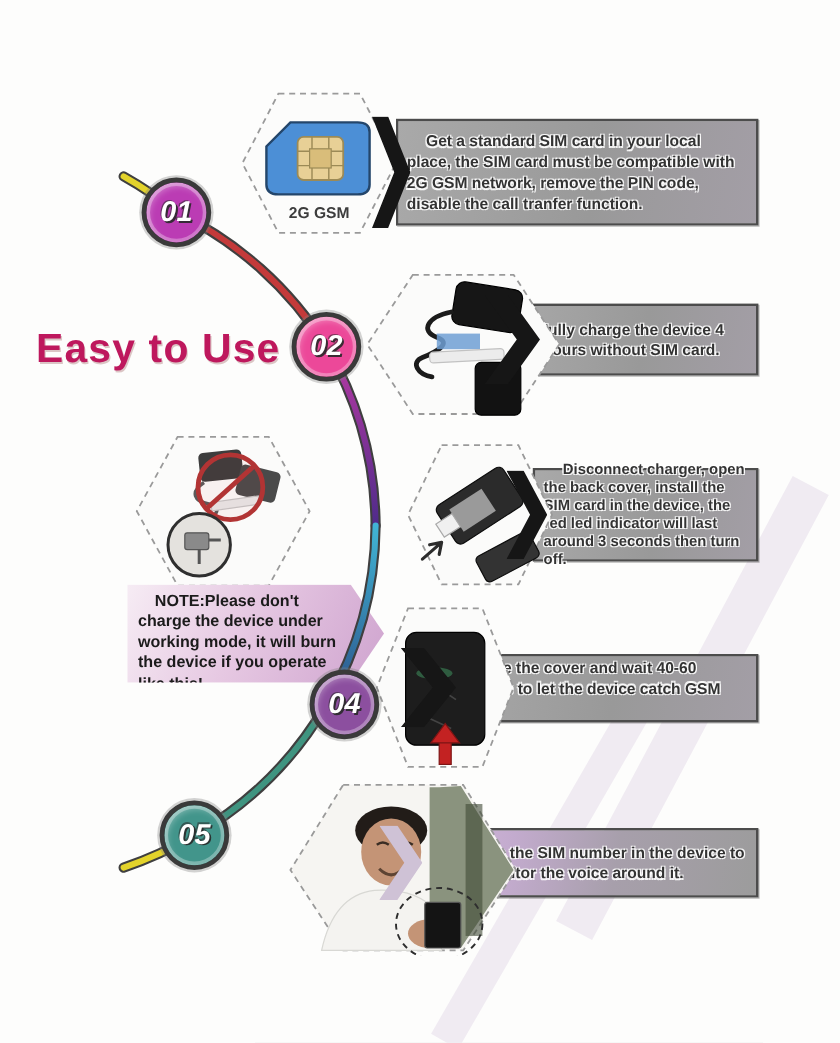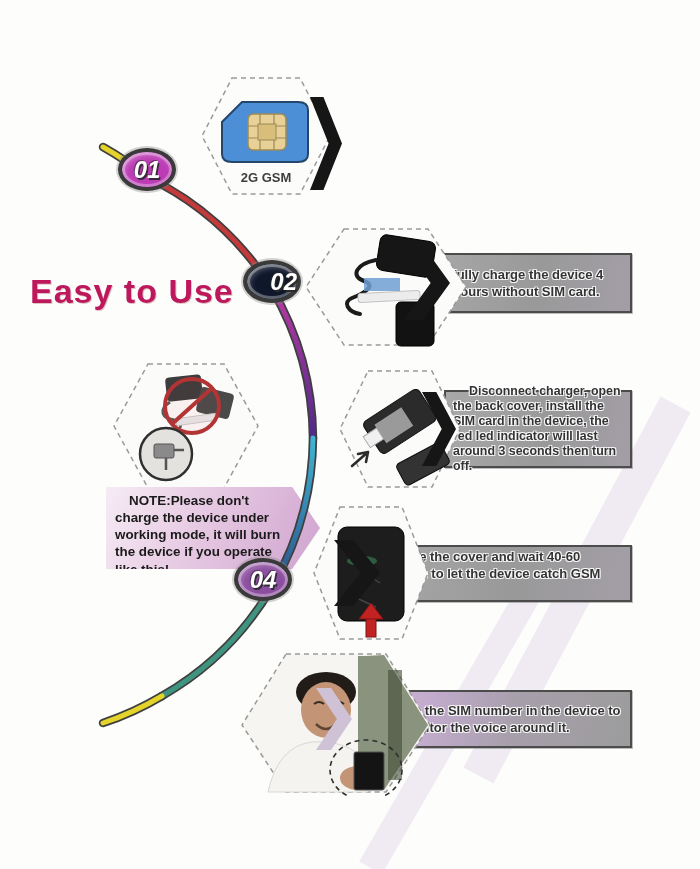--- a/index.html
+++ b/index.html
@@ -18,33 +18,33 @@
     font-size:34px; font-weight:bold; color:#be185d; letter-spacing:1px;
     text-shadow:1px 1px 0 rgba(120,30,30,0.25);
   }
 
   
   #curve { position:absolute; left:0; top:0; z-index:4; pointer-events:none; }
 
   
   .step-circle {
     position:absolute; z-index:5; box-sizing:border-box;
-    width:58px; height:43px; border-radius:50%;
+    width:58px; height:58px; border-radius:50%;
     border:4px solid #3a3a3a;
     box-shadow:0 0 0 2px rgba(130,130,130,0.35), inset 0 0 0 3px rgba(255,255,255,0.30), inset 2px 3px 6px rgba(255,255,255,0.35);
     display:flex; align-items:center; justify-content:center;
   }
   .step-circle span {
     font-size:24px; font-weight:bold; color:#fff; font-style:italic;
     text-shadow:1.5px 1.5px 0 rgba(40,40,40,0.9), -1px -1px 0 rgba(40,40,40,0.55);
   }
   #circle-01 { left:118px; top:148px; }
   #circle-02 { left:243px; top:260px; }
   #circle-03 { left:284px; top:409px; }
-  #circle-04 { left:234px; top:558px; }
+  #circle-04 { left:258px; top:558px; }
   #circle-05 { left:133px; top:667px; }
 
   
   .banner-body {
     position:absolute; z-index:2; box-sizing:border-box;
     background:linear-gradient(100deg,#a9a9a9 0%, #999999 55%, #a39ea6 100%);
     border:2px solid #4c4c4c;
     display:flex; align-items:center;
     box-shadow:1px 1px 0 rgba(0,0,0,0.25);
   }
@@ -129,27 +129,33 @@
       <path d="M272,587 A300,300 0 0 1 162,696" stroke="#3f9480" stroke-width="5"></path>
       <path d="M162,696 A300,300 0 0 1 103,723" stroke="#e3d32b" stroke-width="5"></path>
     </g>
   </svg>
 
   <div id="title">Easy to Use</div>
 
   <div class="step-circle" id="circle-01" style="background: rgb(187, 60, 180);">
       <span>01</span>
     </div>
-  <div class="step-circle" id="circle-02" style="background: #0f172a; justify-content: flex-end;">
+  <div class="step-circle" id="circle-02" style="background: #ec4899;">
       <span>02</span>
     </div>
   <div class="step-circle" id="circle-04" style="background: rgb(140, 79, 159);">
       <span>04</span>
     </div>
-
+  <div class="step-circle" id="circle-05" style="background: rgb(66, 149, 139);">
+      <span>05</span>
+    </div>
+
+  <div class="banner-body indent" id="banner1-body">
+    <p>Get a standard SIM card in your local place, the SIM card must be compatible with 2G GSM network, remove the PIN code, disable the call tranfer function.</p>
+  </div>
   <div class="chevron" id="banner1-chevron"></div>
 
   <div class="banner-body centered" id="banner2-body">
     <p>Fully charge the device 4 hours without SIM card.</p>
   </div>
   <div class="chevron" id="banner2-chevron"></div>
 
   <div class="banner-body indent small" id="banner3-body">
     <p>Disconnect charger, open the back cover, install the SIM card in the device, the red led indicator will last around 3 seconds then turn off.</p>
   </div>

